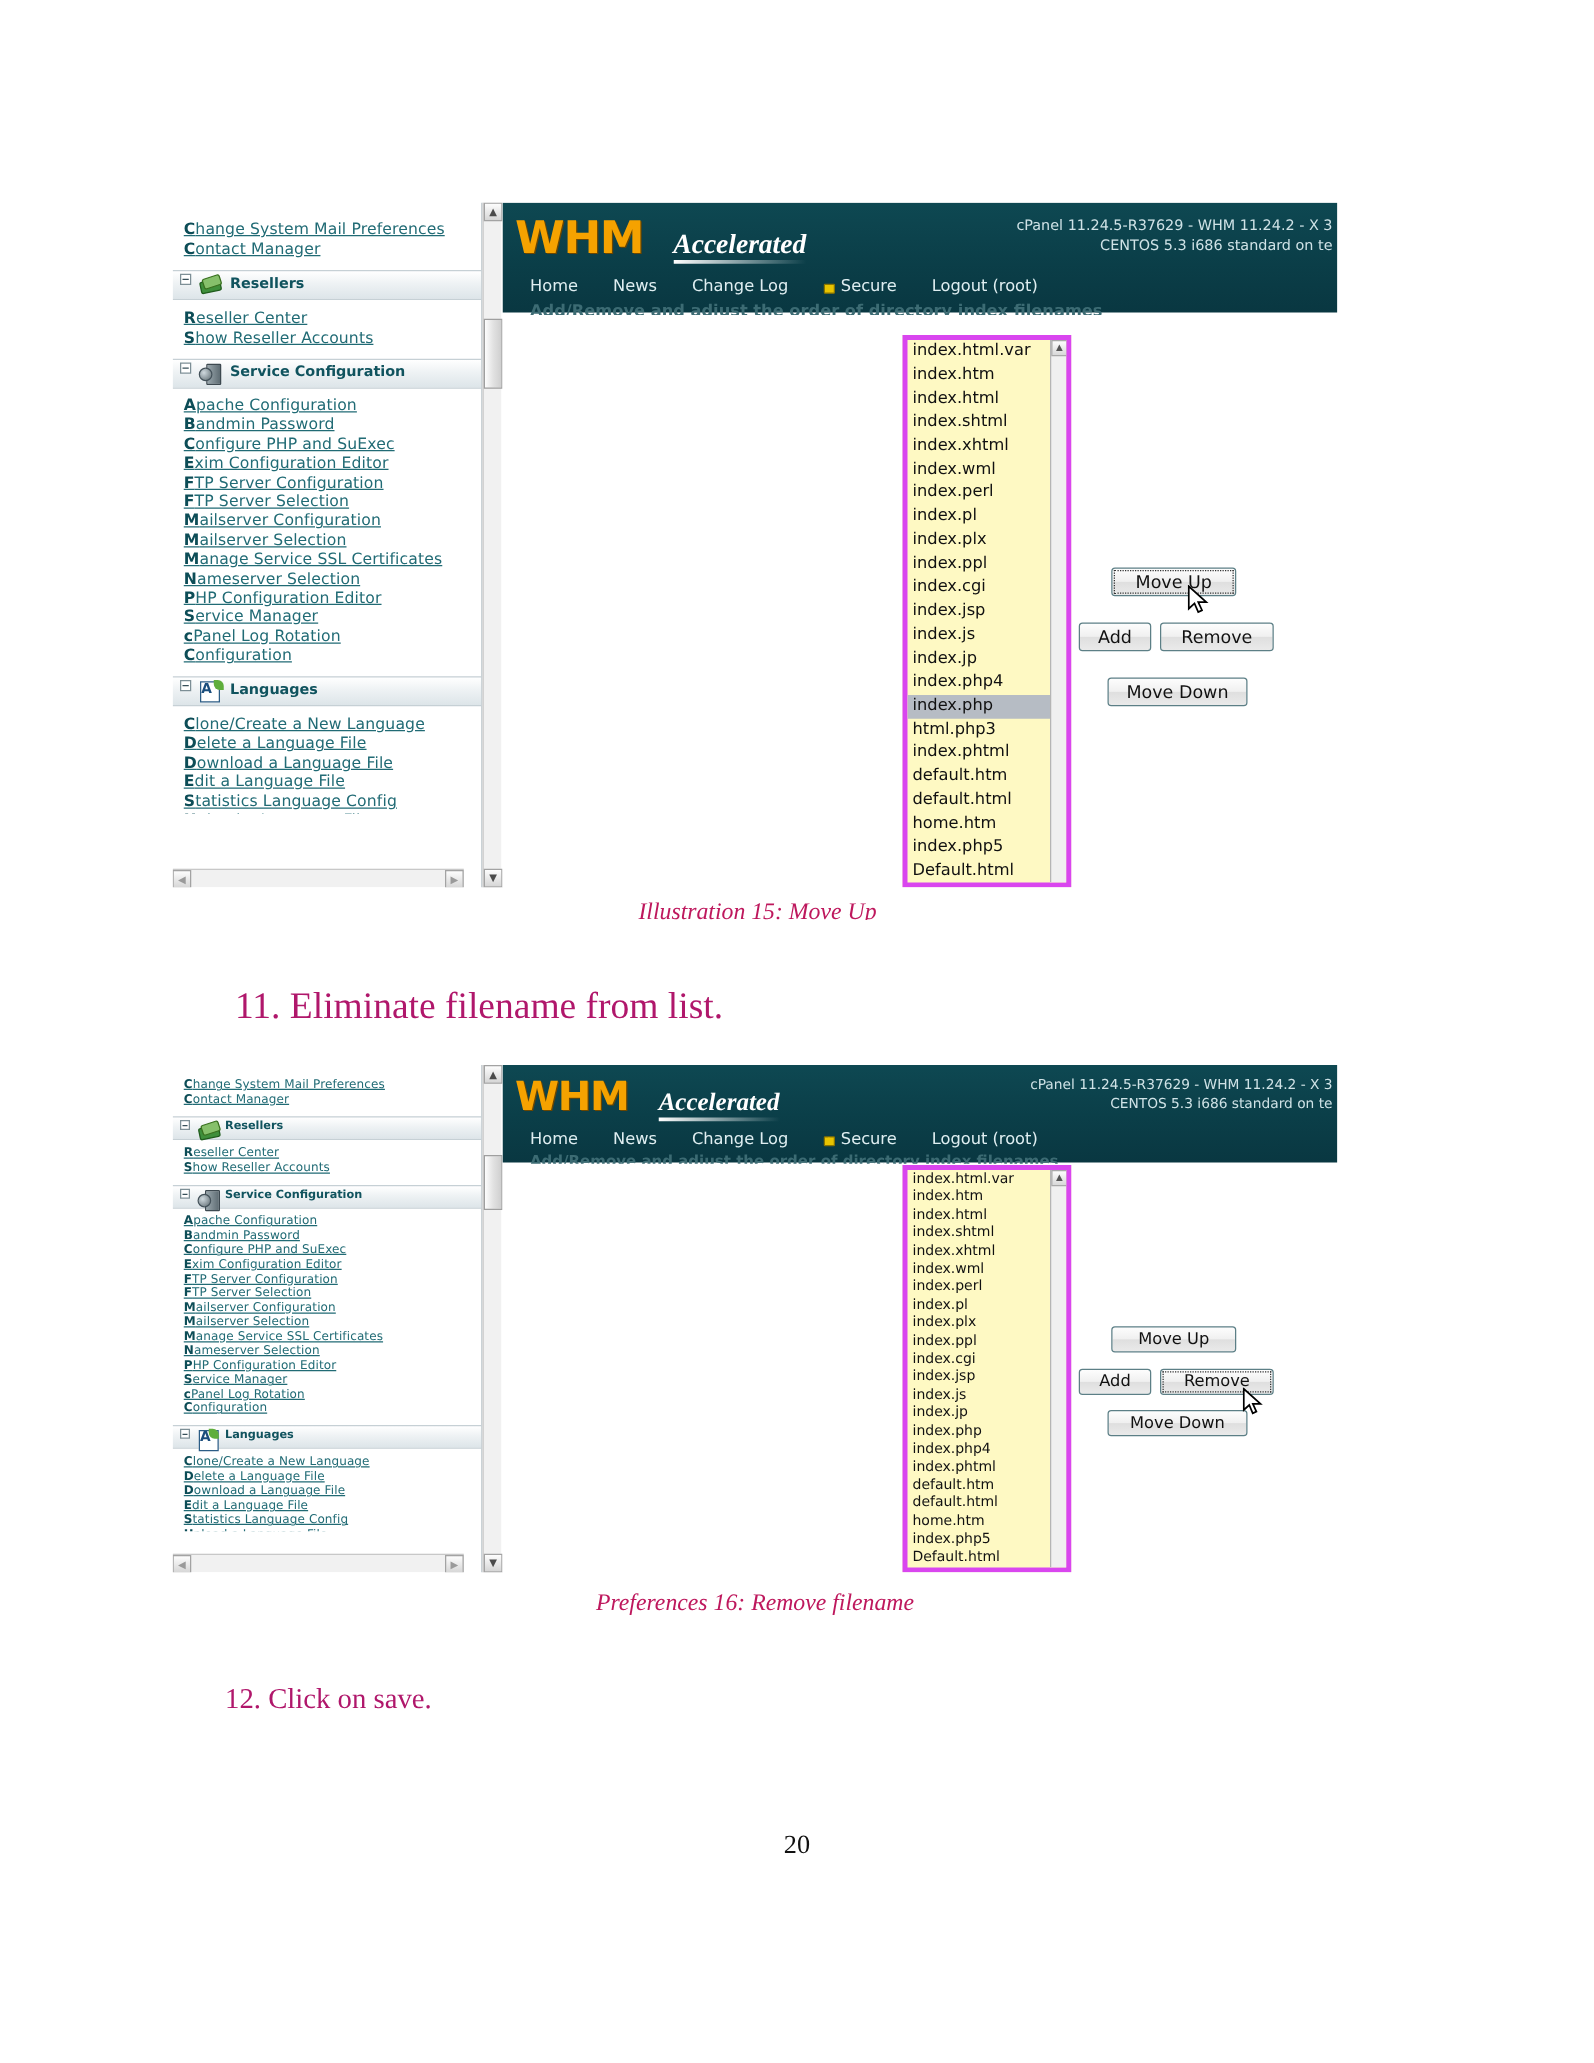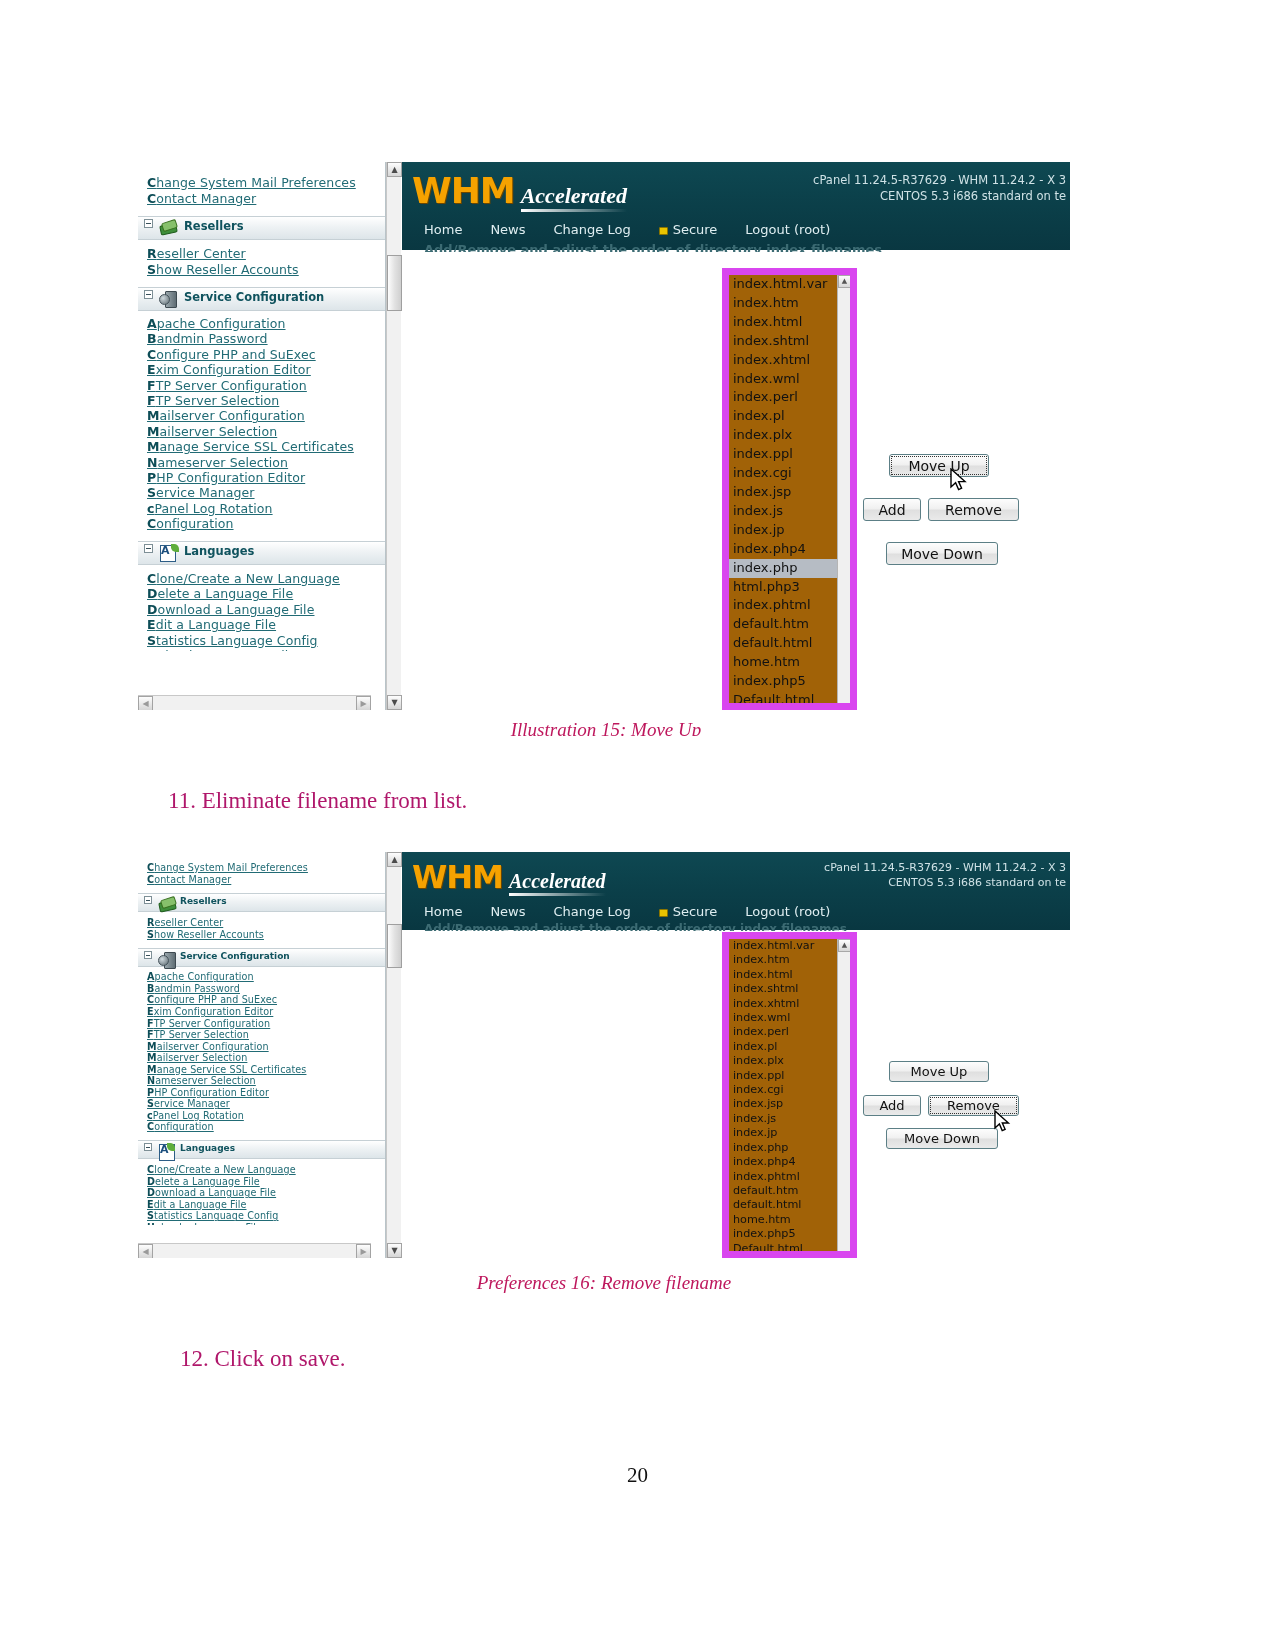--- a/index.html
+++ b/index.html
@@ -121,21 +121,21 @@
   .hbar .btn.lf { left:0; }
   .hbar .btn.rt { right:0; }
 
   
   .whm { position:absolute; overflow:hidden; background:#fff; }
   .whm-head {
     background:linear-gradient(to bottom,#0e4852 0%,#0b3f49 50%,#093741 100%);
     position:relative; overflow:hidden;
   }
   .whm-logo {
-    position:absolute; display:flex; align-items:baseline; gap:6px;
+    position:absolute; display:flex; align-items:baseline; gap:24px;
     font-family:"DejaVu Sans", sans-serif;
   }
   .whm-logo .w {
     color:#f5a200; font-weight:bold; letter-spacing:-1px;
     text-shadow:1px 1px 0 #6b4600;
   }
   .whm-logo .a {
     color:#ffffff; font-style:italic; font-weight:bold;
     font-family:"Liberation Serif", serif;
   }
@@ -164,22 +164,22 @@
     border-radius:50% 50% 0 0;
   }
   .whm-subtitle {
     position:absolute; color:#1f3f48; font-weight:bold;
     font-family:"DejaVu Sans", sans-serif;
     white-space:nowrap; overflow:hidden;
   }
 
   
   .listbox {
-    position:absolute; background:#a16207;
-    border:7px solid #d946ef;
+    position:absolute; background:#fef9c3;
+    border:4px solid #d946ef;
     font-family:"DejaVu Sans", sans-serif;
     color:#111; overflow:hidden;
   }
   .listbox .row { padding-left:4px; white-space:nowrap; }
   .listbox .row.sel { background:#b6bcc4; }
 
   .lb-bar {
     position:absolute; top:0; right:0; width:13px; height:100%;
     background:#f0f0f0; border-left:1px solid #b5b5b5;
   }
@@ -382,21 +382,21 @@
         <path d="M1,1 L1,19 L5.6,14.7 L8.6,21.6 L11.6,20.2 L8.6,13.6 L15,13.6 Z" fill="#ffffff" stroke="#000000" stroke-width="1.4"></path>
       </svg>
     </div>
   </div>
 </div>
 
 <div class="caption clip-bottom" style="left:406px; top:718px; width:400px; height:18px; font-size:19px; line-height:24px;">
   <span>Illustration 15: Move Up</span>
 </div>
 
-<div class="step" style="left:168px; top:788px; font-size:23px;">
+<div class="step" style="left:188px; top:788px; font-size:30px;">
   <span>11. Eliminate filename from list.</span>
 </div>
 
 <div class="shot" style="left:138px; top:852px; width:932px; height:406px;">
 
   <div class="sidebar" style="left:0; top:0; width:248px; height:406px;">
     <div class="sb-links" style="font-size:9.6px; line-height:11.6px; padding-top:10px;">
       <a class="sb-link"><span class="cap">C</span>hange System Mail Preferences</a>
       <a class="sb-link"><span class="cap">C</span>ontact Manager</a>
     </div>

